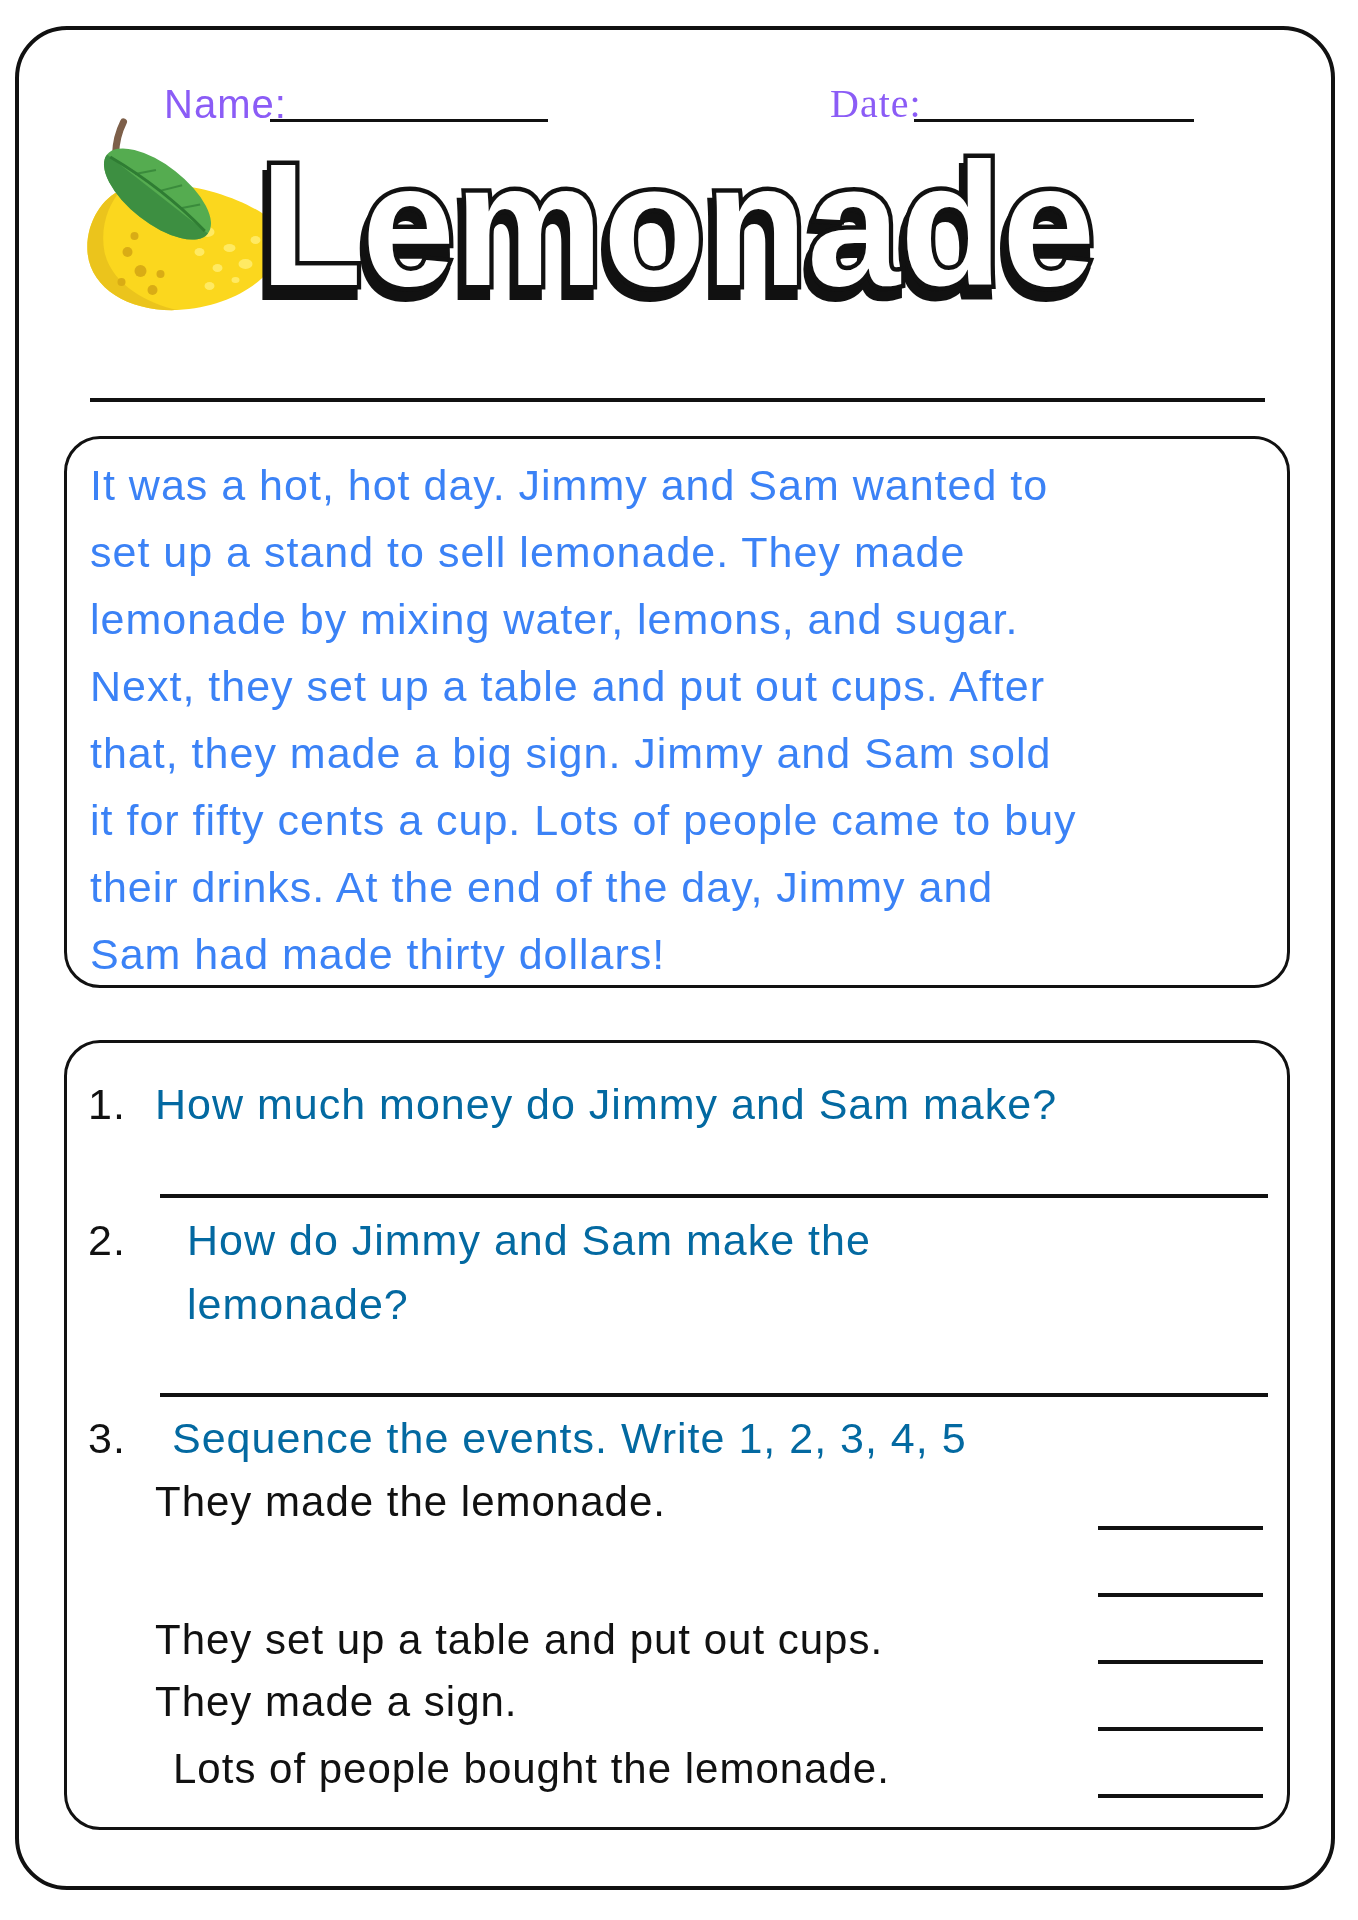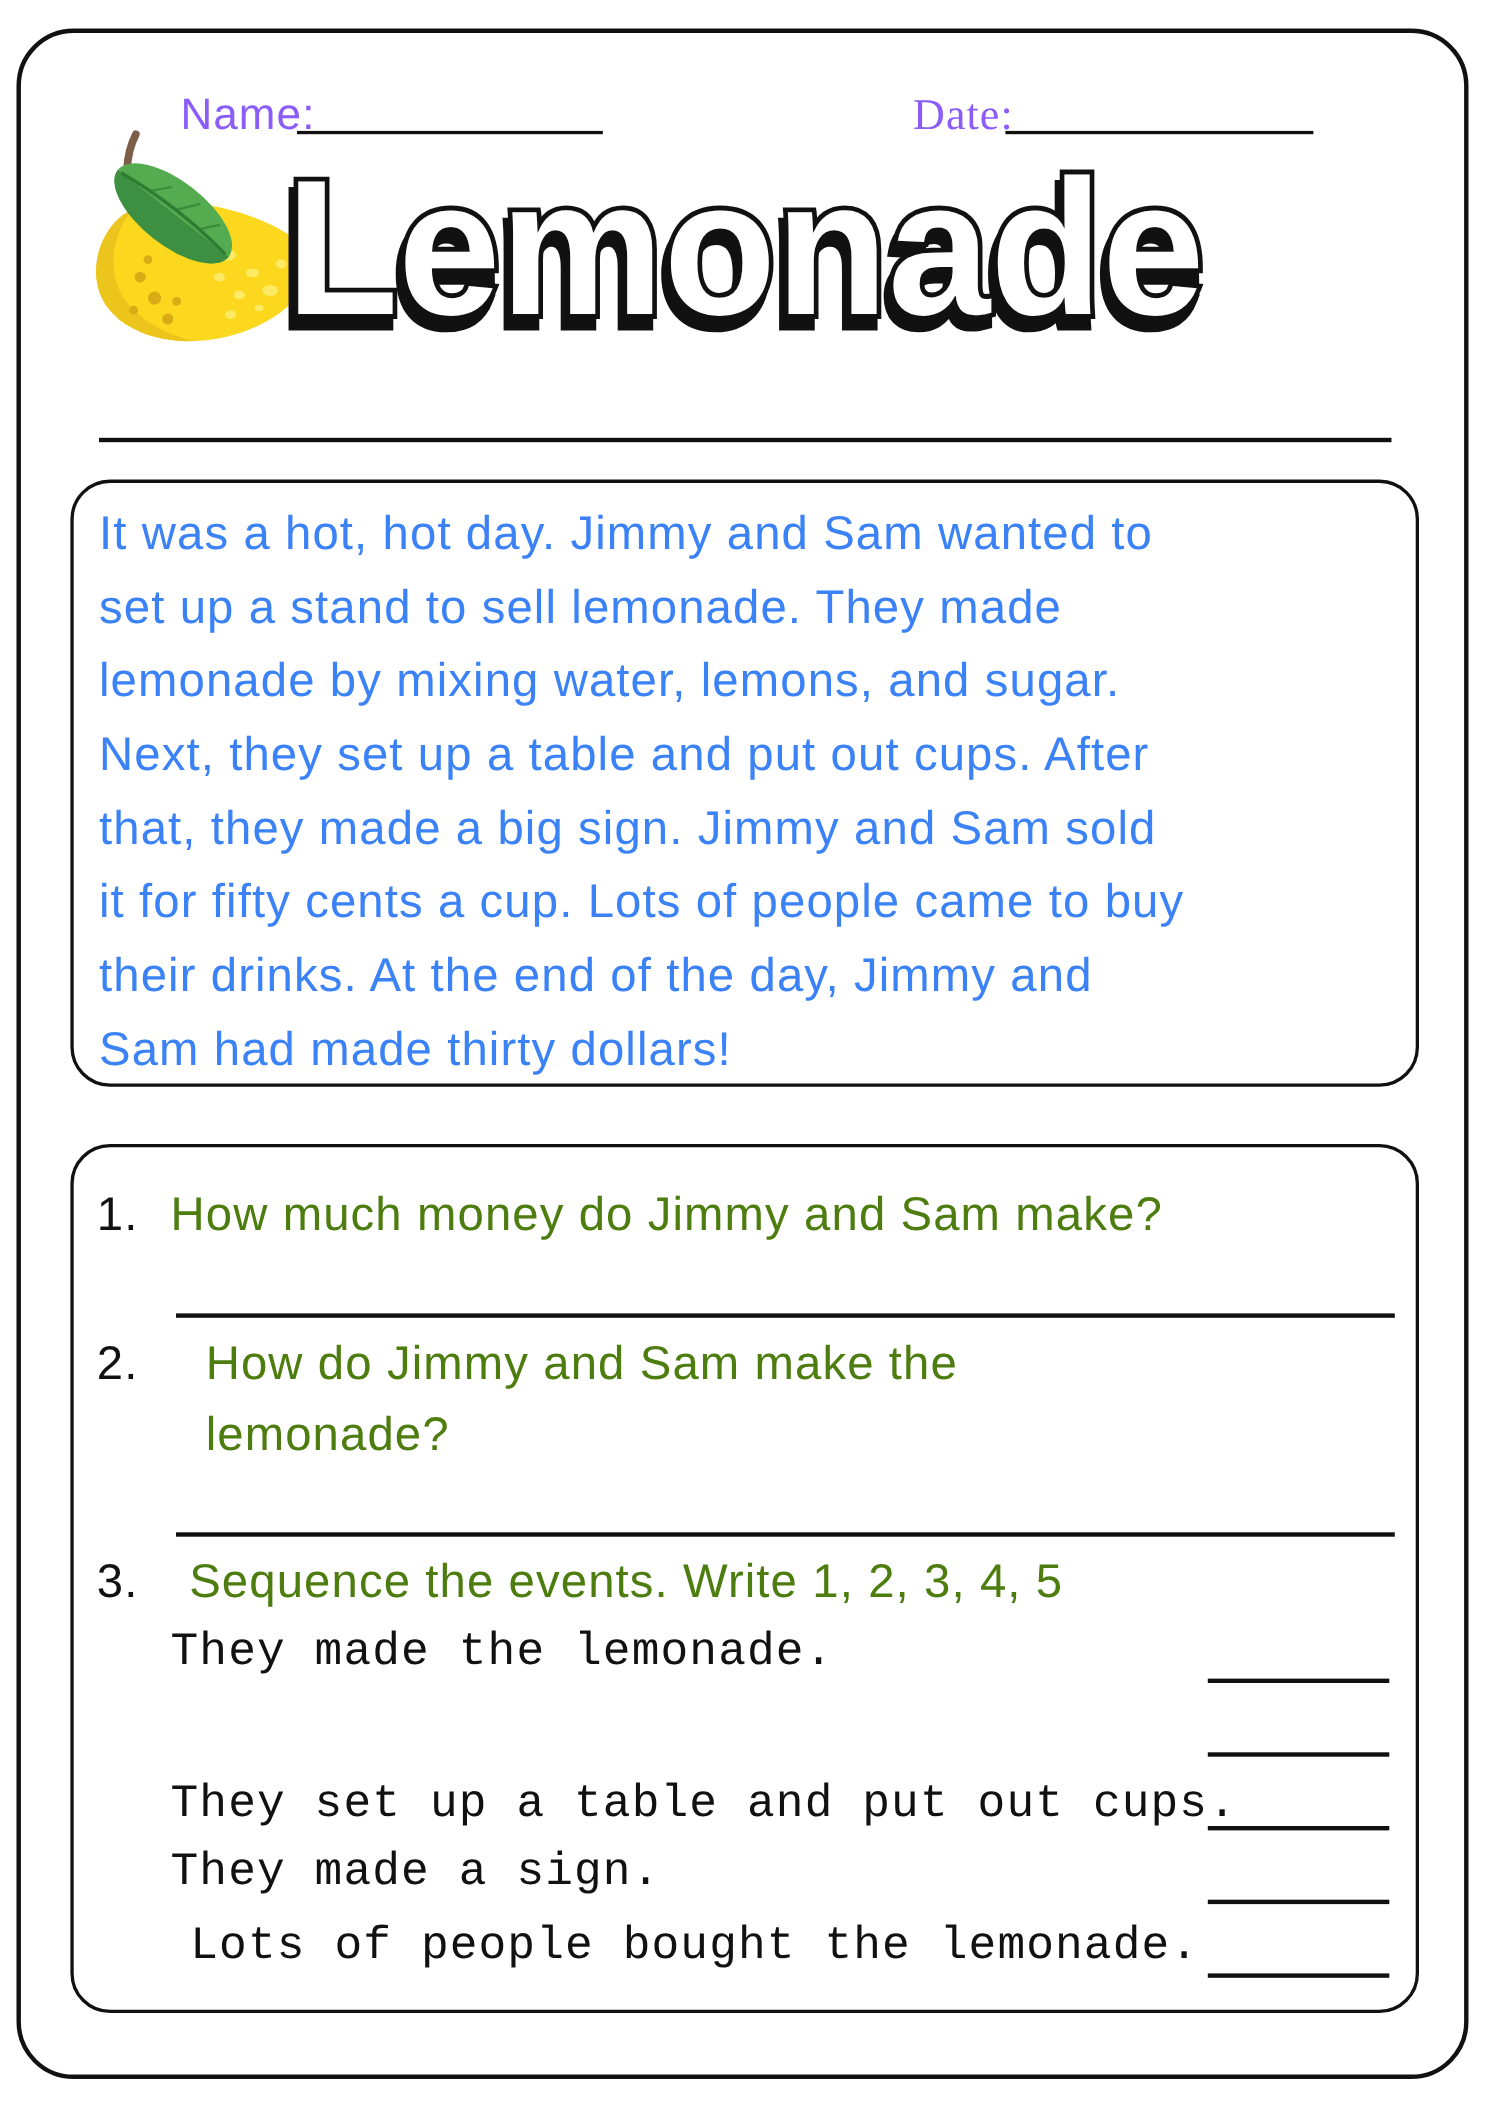--- a/index.html
+++ b/index.html
@@ -64,31 +64,30 @@
     font-size: 43px;
     line-height: 48px;
     letter-spacing: 1px;
     color: #111111;
   }
   .q-text {
     font-size: 43px;
     line-height: 48px;
     letter-spacing: 1px;
     white-space: pre-line;
-    color: #4d7c0f;
+    color: #0369a1;
   }
   .q-text-2line { line-height: 64px; margin-left: 32px; }
 
   .seq-item-text {
     font-size: 42px;
     line-height: 48px;
     letter-spacing: 1px;
     white-space: nowrap;
     color: #111111;
-    font-family: Liberation Mono, monospace;
   }
   .answer-line {
     background: #111111;
     height: 4px;
   }
   .seq-blank {
     background: #111111;
     height: 4px;
   }
 </style>

